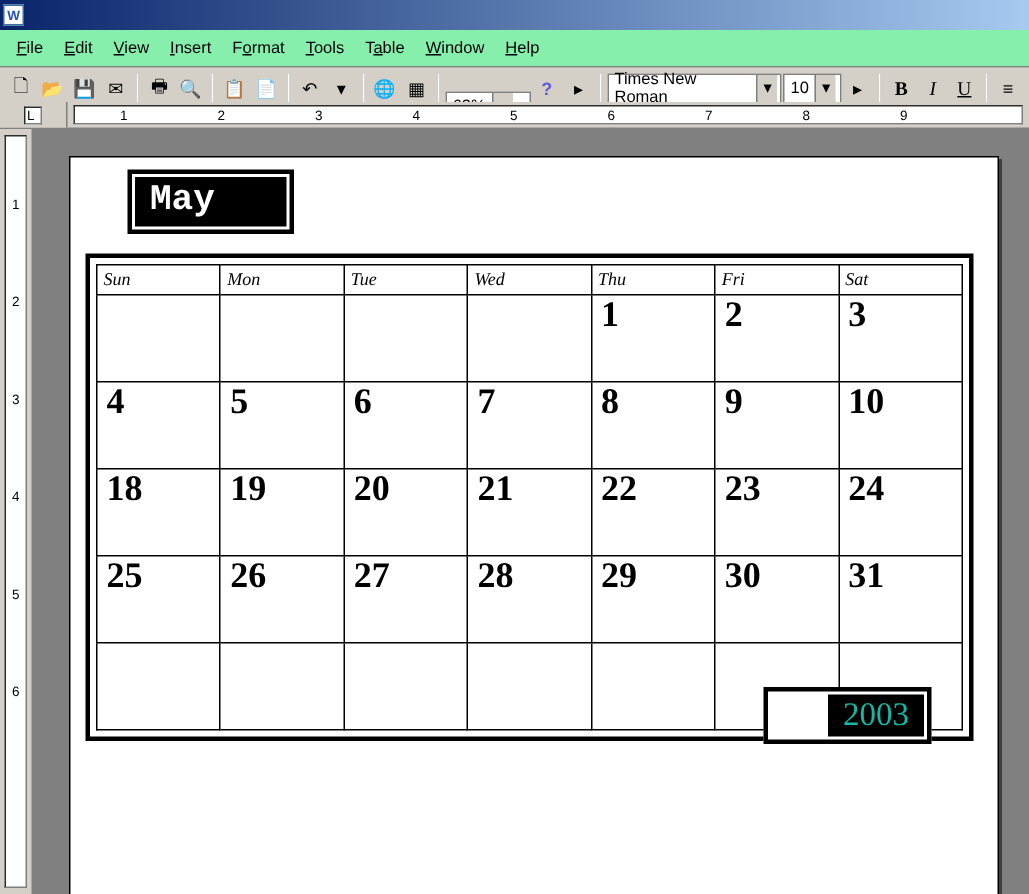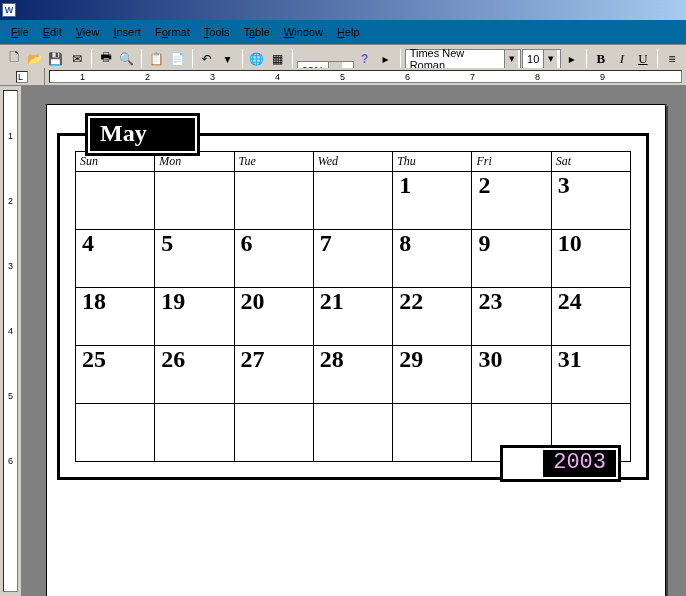--- a/index.html
+++ b/index.html
@@ -31,21 +31,21 @@
     margin-right: 4px;
     display: inline-flex;
     align-items: center;
     justify-content: center;
     font-size: 9px;
     color: #2a52be;
     font-weight: bold;
   }
   .menubar {
     height: 20px;
-    background: #0369a1;
+    background: #86efac;
     display: flex;
     align-items: center;
     padding: 12px 4px;
     border-bottom: 1px solid #808080;
   }
   .menu-item {
     padding: 2px 7px;
     cursor: default;
   }
   .menu-item u { text-decoration: underline; }
@@ -124,29 +124,30 @@
     position: absolute;
     top: -20px; left: 28px;
     border: 3px solid #000;
     padding: 2px;
     background: #fff;
     z-index: 5;
   }
   .month-inner {
     background: #000;
     color: #fff;
-    font-family: Liberation Serif, serif;
+    font-family: Liberation Mono, monospace;
     font-weight: bold;
     font-size: 24px;
     padding: 2px 48px 4px 10px;
   }
   .cal-outer {
     border: 3px solid #000;
-    padding: 15px;
+    padding: 4px;
     background:#fff;
+    margin-top:36px;
   }
   .cal-grid {
     width: 100%;
     border-collapse: collapse;
     table-layout: fixed;
   }
   .cal-grid th {
     border: 1.5px solid #000;
     font-family: 'Times New Roman', serif;
     font-style: italic;
@@ -170,22 +171,22 @@
     position: absolute;
     right: 28px;
     bottom: -2px;
     border: 3px solid #000;
     padding: 2px;
     background: #fff;
     z-index: 5;
   }
   .year-inner {
     background: #000;
-    color: #f0abfc;
-    font-family: Liberation Mono, monospace;
+    color: #14b8a6;
+    font-family: Liberation Serif, serif;
     font-size: 22px;
     padding: 0px 10px 2px 10px;
     margin-left: 38px;
   }
   .fmt-b { font-weight:bold; font-family:'Times New Roman',serif; font-size:13px;}
   .fmt-i { font-style:italic; font-family:'Times New Roman',serif; font-size:13px;}
   .fmt-u { text-decoration:underline; font-family:'Times New Roman',serif; font-size:13px;}
   .tab-l { width:12px; height:12px; border:1px inset #808080; background:#fff; font-size:9px; display:flex; align-items:flex-end; padding:0 0 0 1px;}
 </style>
 </head>

